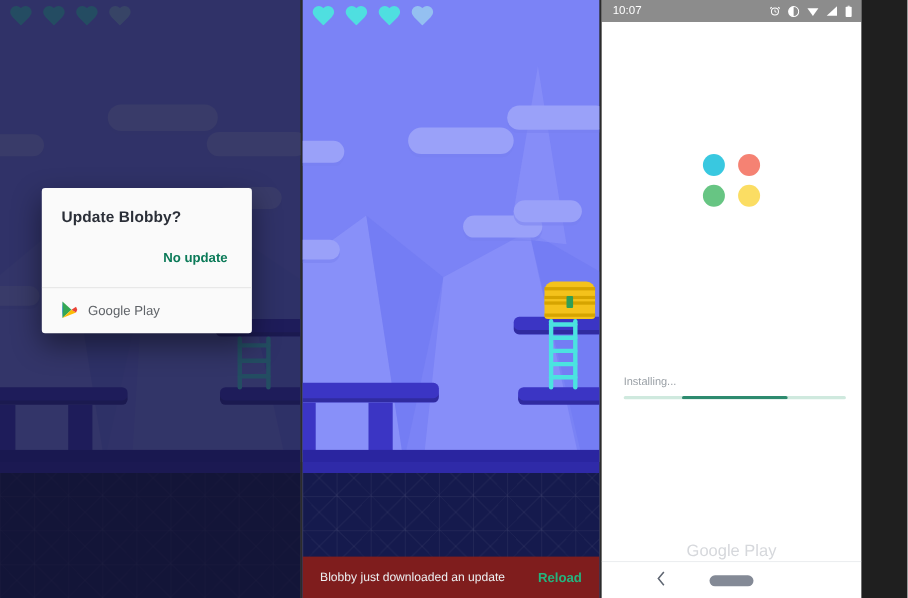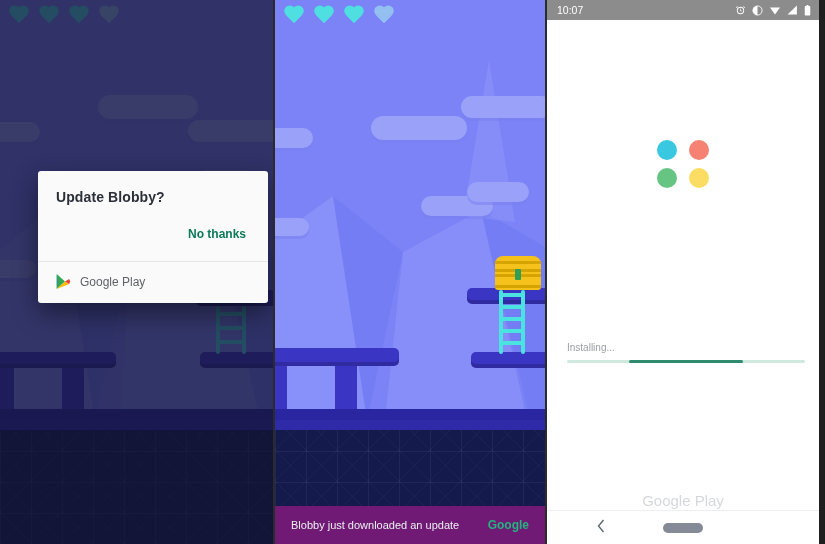--- a/index.html
+++ b/index.html
@@ -13,21 +13,21 @@
     position: relative;
     width: 825px; height: 544px;
     display: flex;
     background: #1f1f1f;
   }
 
   
   .panel { position: relative; height: 544px; overflow: hidden; }
   .panel-1 { width: 275px; border-right: 2px solid #2b2b2b; }
   .panel-2 { width: 272px; border-right: 2px solid #2b2b2b; }
-  .panel-3 { width: 272px; background: #ffffff; }
+  .panel-3 { width: 236px; background: #ffffff; }
 
   
   .scene { position: absolute; inset: 0; background: #7b84f7; overflow: hidden; }
   .sky {
     position: absolute; left: 0; right: 0; top: 0; height: 420px;
     background: #7b83f6;
   }
   
   .shards { position: absolute; inset: 0; }
 
@@ -108,21 +108,21 @@
     border-radius: 11px 11px 0 0; background: var(--hc, #4fdfe0);
   }
   .heart::before { left: 11px; transform: rotate(-45deg); transform-origin: 0 100%; }
   .heart::after  { left: 0;    transform: rotate(45deg);  transform-origin: 100% 100%; }
   .heart.dim { --hc: #a6e9ef; opacity: .6; }
 
   
   .scrim { position: absolute; inset: 0; background: rgba(20,20,48,.72); z-index: 10; }
   .dialog {
     position: absolute; z-index: 11;
-    left: 38px; top: 171px; width: 230px;
+    left: 38px; top: 171px; width: 191px;
     background: #fafafa;
     border-radius: 3px;
     box-shadow: 0 10px 26px rgba(0,0,0,.45);
     overflow: hidden;
   }
   .dialog-title {
     font-size: 14px; font-weight: bold; color: #2b2f38;
     padding: 18px 18px 0 18px; letter-spacing: .1px;
   }
   .dialog-body {
@@ -145,21 +145,21 @@
     display: flex; align-items: center; gap: 9px;
     border-top: 1px solid #e6e6e6;
     padding: 11px 18px 13px 18px;
   }
   .gp-mark { width: 15px; height: 17px; flex: none; }
   .gp-text { font-size: 12px; color: #5f6368; }
 
   
   .snackbar {
     position: absolute; left: 0; right: 0; bottom: 0; height: 38px; z-index: 12;
-    background: #701a75;
+    background: #7f1d1d;
     display: flex; align-items: center; justify-content: space-between;
     padding: 0 16px;
   }
   .snackbar-msg { font-size: 11px; color: #eceff1; }
   .snackbar-action {
     font-size: 12px; font-weight: bold; color: #24b47e;
     background: none; border: 0; cursor: pointer;
   }
 
   
@@ -254,21 +254,21 @@
       <div class="heart"></div>
       <div class="heart"></div>
       <div class="heart dim"></div>
     </div>
 
     <div class="scrim"></div>
 
     <div class="dialog">
       <div class="dialog-title">Update Blobby?</div>
       <div class="dialog-actions">
-        <button class="btn-text">No thanks</button>
+        <button class="btn-text">No update</button>
       </div>
       <div class="dialog-footer">
         <span class="gp-mark">
           <svg viewBox="0 0 20 22" width="15" height="17">
             <polygon points="1,1 12,11 1,21" fill="#34a853"></polygon>
             <polygon points="1,1 12,11 17.5,7.6" fill="#4285f4" opacity="0"></polygon>
             <polygon points="1,21 12,11 17.5,14.4" fill="#fbbc04"></polygon>
             <polygon points="12,11 17.5,7.6 19,11 17.5,14.4" fill="#ea4335"></polygon>
             <polygon points="1,1 1,21 2,11" fill="#1a73e8" opacity=".85"></polygon>
           </svg>
@@ -333,21 +333,21 @@
 
     <div class="hud">
       <div class="heart"></div>
       <div class="heart"></div>
       <div class="heart"></div>
       <div class="heart dim"></div>
     </div>
 
     <div class="snackbar">
       <span class="snackbar-msg">Blobby just downloaded an update</span>
-      <button class="snackbar-action">Google</button>
+      <button class="snackbar-action">Reload</button>
     </div>
   </div>
 
   <div class="panel panel-3">
 
     <div class="statusbar">
       <span class="clock">10:07</span>
       <span class="sysicons">
         <span>
           <svg width="11" height="11" viewBox="0 0 24 24" fill="#fff">

